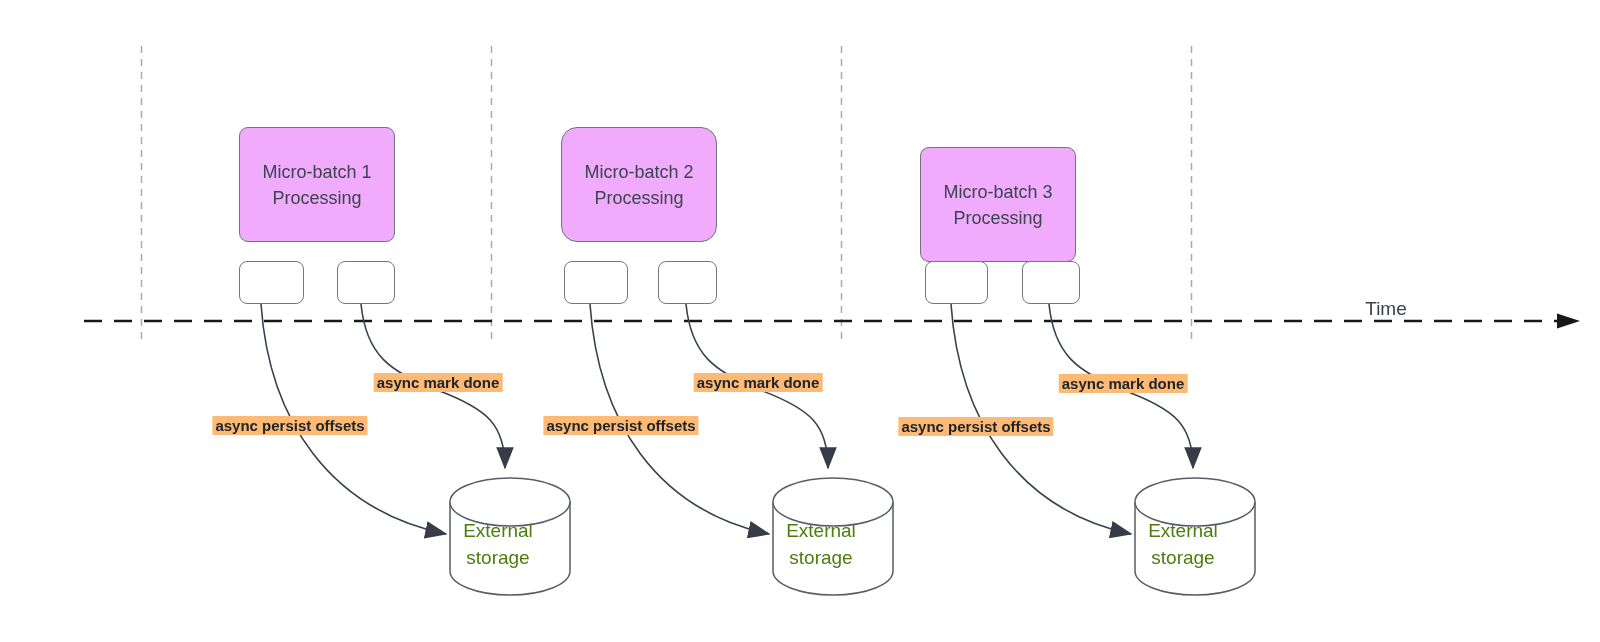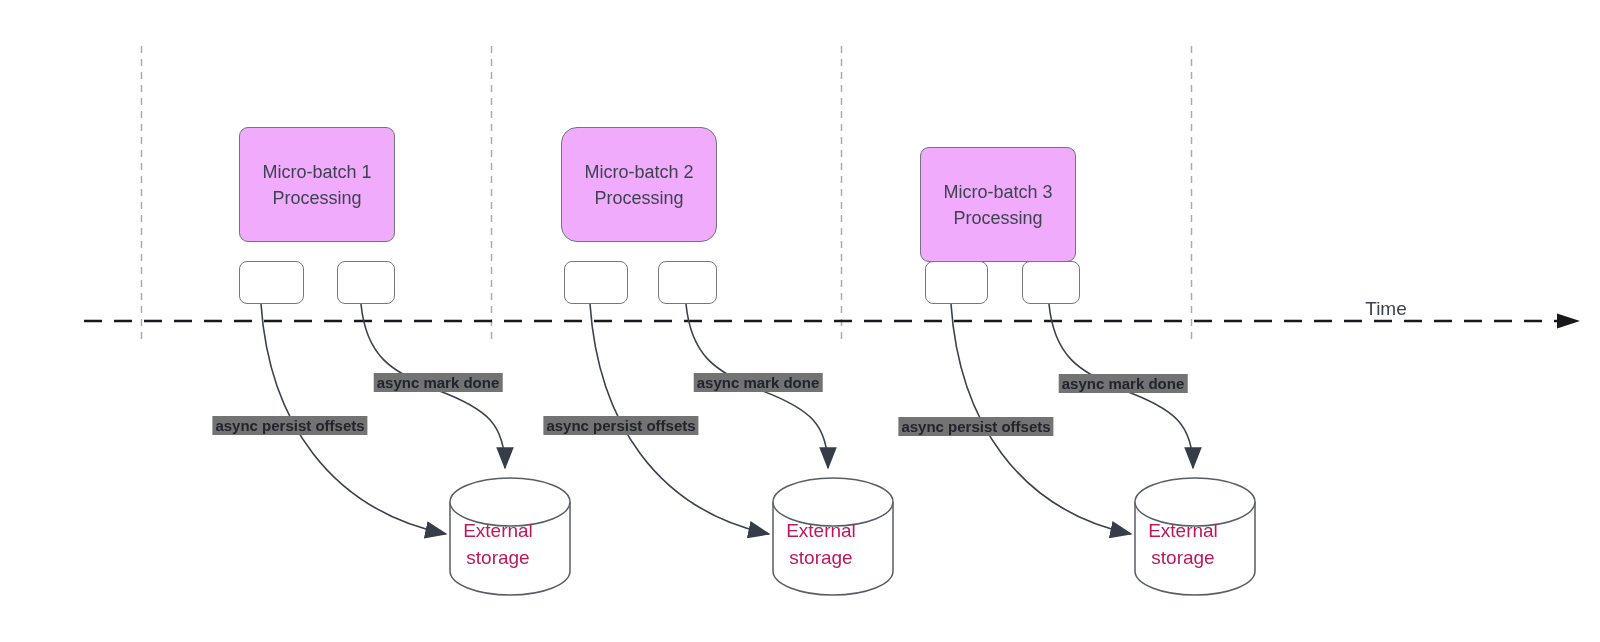--- a/index.html
+++ b/index.html
@@ -39,32 +39,32 @@
     top: 261px;
     height: 43px;
     box-sizing: border-box;
     background: #ffffff;
     border: 1.5px solid #74787e;
     border-radius: 8px;
   }
   .flow-label {
     position: absolute;
     transform: translateX(-50%);
-    background: #737373;
+    background: #fdba74;
     padding: 1px 3px;
     font-size: 15px;
     font-weight: bold;
     color: #20242c;
     white-space: nowrap;
   }
   .storage-label {
     position: absolute;
     width: 96px;
     text-align: center;
-    color: #be185d;
+    color: #4d7c0f;
     font-size: 19px;
     line-height: 27px;
   }
   .time-label {
     position: absolute;
     left: 1386px;
     top: 257px;
     transform: translateX(-50%);
     font-size: 19px;
     color: #3d434d;

